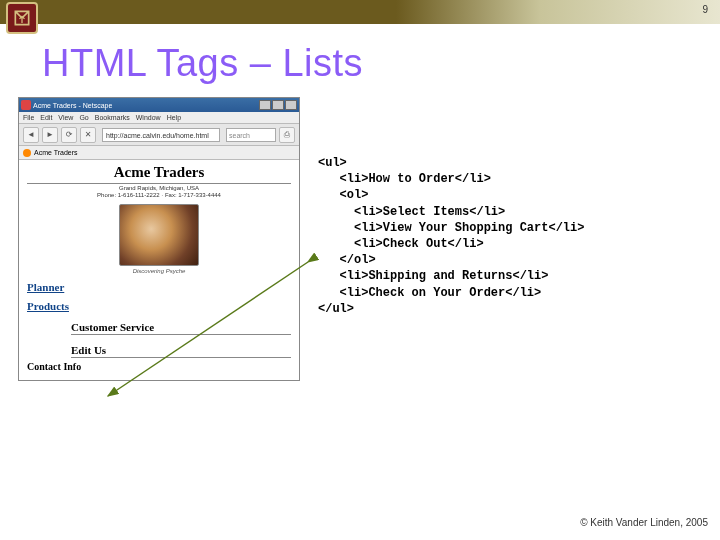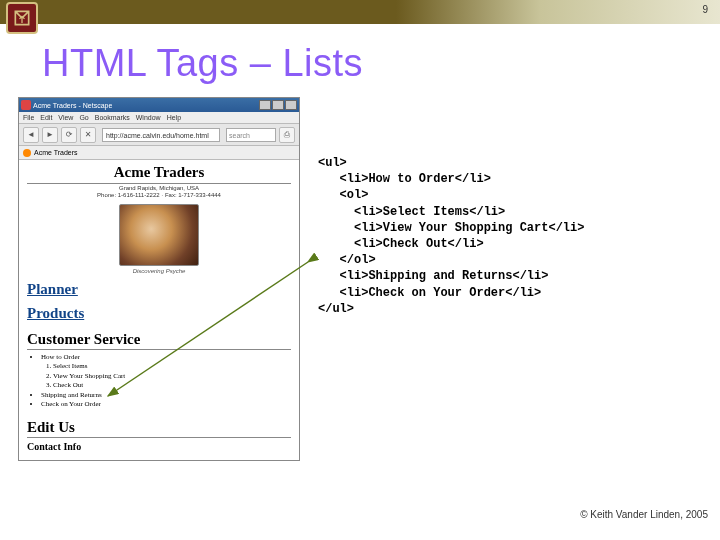--- a/index.html
+++ b/index.html
@@ -77,22 +77,22 @@
   .acme-sub { text-align:center; font-size:6px; color:#333; margin-top:1px;}
   .acme-img-wrap { text-align:center; margin: 6px 0 2px 0;}
   .acme-img {
     width: 80px; height: 62px;
     margin: 0 auto;
     background: radial-gradient(circle at 40% 40%, #e8c8a0 0%, #c89050 35%, #704028 70%, #402010 100%);
     border: 1px solid #888;
     border-radius: 2px;
   }
   .acme-cap { font-size:6px; color:#555; text-align:center; font-style:italic; margin-top:2px;}
-  .section { font-family:"Times New Roman",serif; font-size:15px; font-weight:bold; color:#114488; margin-top:7px; text-decoration:underline;}
-  .section.black { color:#000; text-decoration:none; border-bottom:1px solid #888; padding-bottom:1px; margin-top:9px;}
+  .section { font-family:"Times New Roman",serif; font-size:11px; font-weight:bold; color:#114488; margin-top:7px; text-decoration:underline;}
+  .section.black { color:#000; text-decoration:none; border-bottom:1px solid #888; padding-bottom:1px; margin-top:9px;margin-left:44px;}
   .cs-list { margin: 3px 0 0 14px; font-size:7px; line-height:1.35; font-family:"Times New Roman",serif;}
   .cs-list li { list-style: disc; }
   .cs-list .num li { list-style: decimal; }
   .cs-list .num { margin-left: 12px; }
   .contactinfo { font-family:"Times New Roman",serif; font-size:10px; font-weight:bold; margin-top:3px;}
   .code {
     margin-left: 18px;
     font-family: "Courier New", Courier, monospace;
     font-size: 12px;
     font-weight: bold;
@@ -101,21 +101,21 @@
     white-space: pre;
     margin-top: 58px;
   }
   .arrow {
     position: absolute;
     pointer-events: none;
   }
   .footer {
     position: absolute;
     right: 12px;
-    bottom: 20px;
+    bottom: 12px;
     font-size: 10px;
     color: #333;
   }
 </style>
 </head>
 <body>
 
 <div class="topbar">
   <div class="logo">
     <svg viewBox="0 0 24 24">
@@ -168,30 +168,20 @@
       <div class="acme-title">Acme Traders</div>
       <div class="acme-sub">Grand Rapids, Michigan, USA</div>
       <div class="acme-sub">Phone: 1-616-111-2222   ·   Fax: 1-717-333-4444</div>
       <div class="acme-img-wrap">
         <div class="acme-img"></div>
         <div class="acme-cap">Discovering Psyche</div>
       </div>
       <div class="section">Planner</div>
       <div class="section">Products</div>
       <div class="section black">Customer Service</div>
-      <ul class="cs-list">
-        <li>How to Order</li>
-        <ol class="num">
-          <li>Select Items</li>
-          <li>View Your Shopping Cart</li>
-          <li>Check Out</li>
-        </ol>
-        <li>Shipping and Returns</li>
-        <li>Check on Your Order</li>
-      </ul>
       <div class="section black" style="text-decoration:none;">Edit Us</div>
       <div class="contactinfo">Contact Info</div>
     </div>
   </div>
 
   <div class="code"><span>&lt;ul&gt;</span>
 <span>   &lt;li&gt;How to Order&lt;/li&gt;</span>
 <span>   &lt;ol&gt;</span>
 <span>     &lt;li&gt;Select Items&lt;/li&gt;</span>
 <span>     &lt;li&gt;View Your Shopping Cart&lt;/li&gt;</span>

